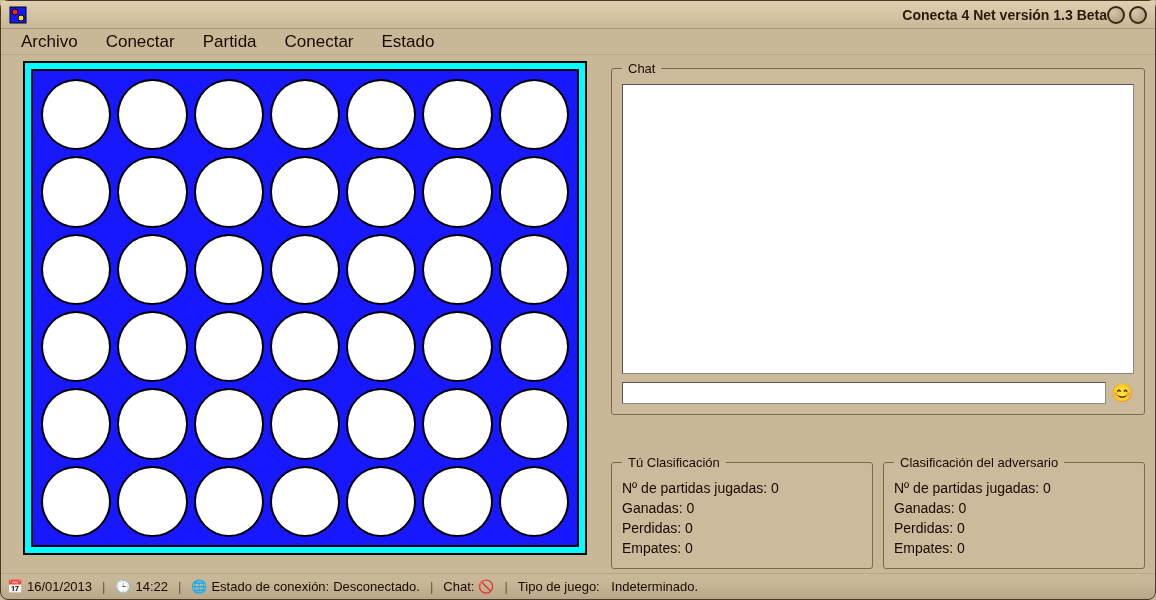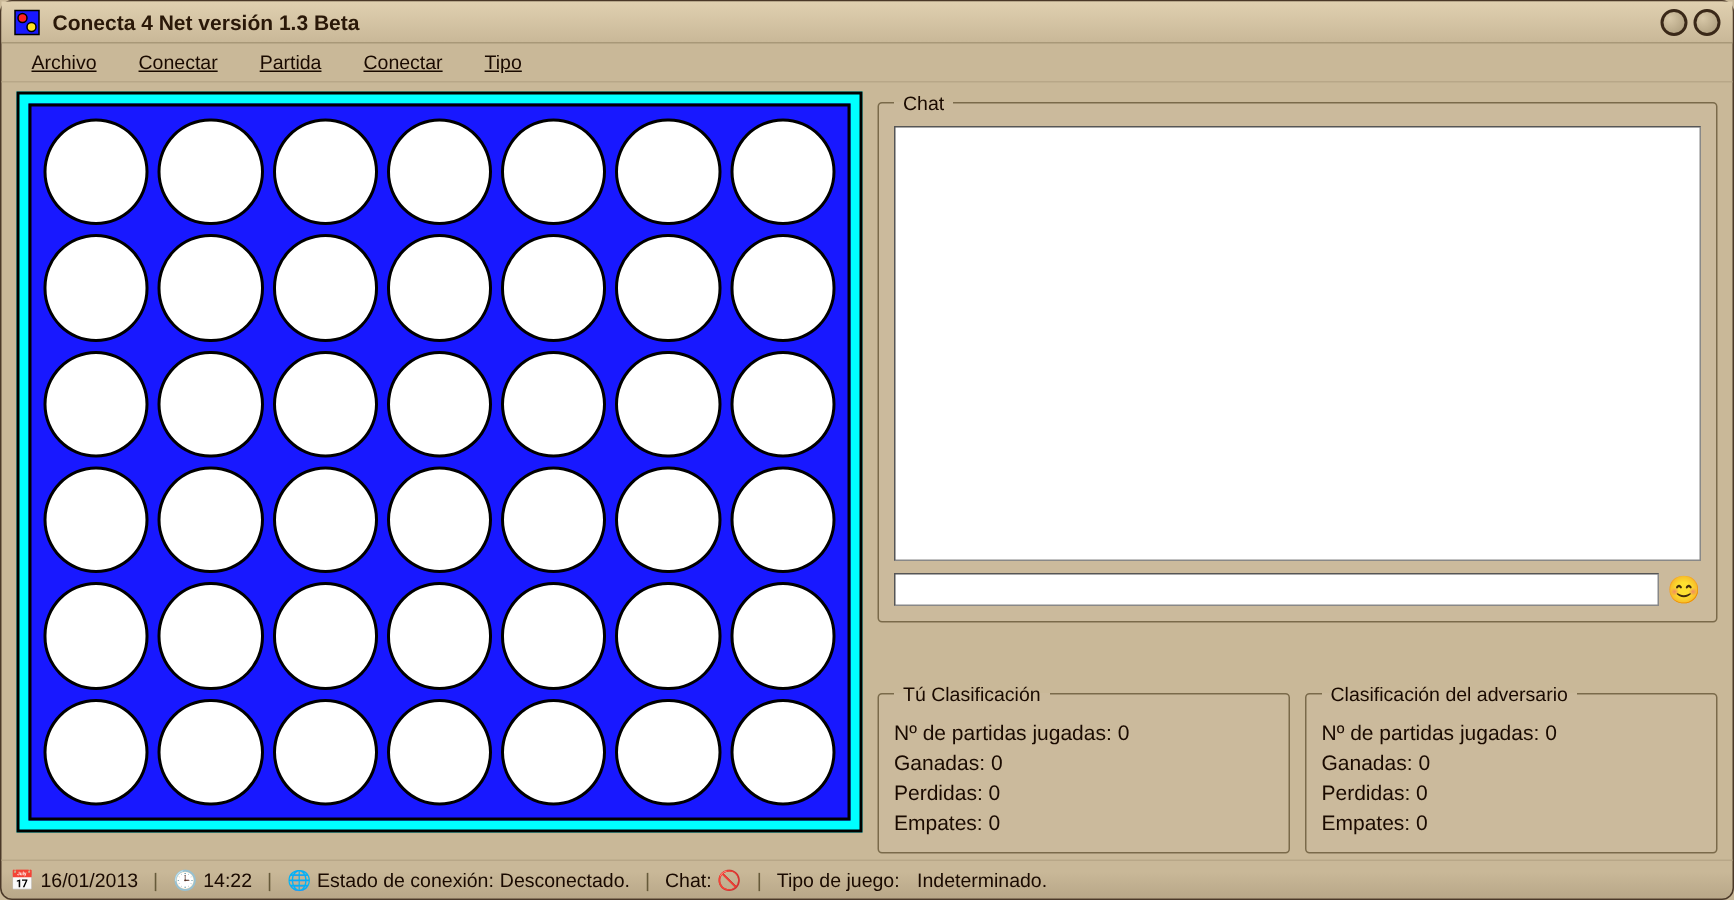--- a/index.html
+++ b/index.html
@@ -31,20 +31,21 @@
   .titlebar .app-icon {
     width: 18px; height: 18px;
     margin-right: 8px;
     display: flex; align-items: center; justify-content: center;
   }
   .titlebar .title-text {
     font-weight: bold;
     font-size: 14px;
     color: #2a1808;
     flex: 1;
+    text-align: right;
   }
   .titlebar .win-btns {
     display: flex;
     gap: 4px;
   }
   .titlebar .win-btn {
     width: 18px; height: 18px;
     border: 2px solid #3a2818;
     border-radius: 50%;
     background: radial-gradient(circle at 30% 30%, #d8c8a8, #a89878);
@@ -53,30 +54,30 @@
   .menubar {
     height: 26px;
     display: flex;
     align-items: center;
     padding: 0 8px;
     gap: 4px;
     border-bottom: 1px solid #b8a788;
   }
   .menu-item {
     padding: 3px 12px;
-    font-size: 13px;
+    font-size: 17px;
     color: #1a0a00;
     cursor: pointer;
-    text-decoration: underline;
   }
   .content {
     flex: 1;
     display: flex;
     padding: 6px 10px 4px 10px;
-    gap: 10px;
+    gap: 24px;
+    margin-left: 12px;
   }
   .left-pane {
     width: 564px;
   }
   .board-frame {
     width: 564px;
     height: 494px;
     background: #00ffff;
     border: 2px solid #000;
     padding: 6px;
@@ -198,21 +199,21 @@
       <div class="win-btn"></div>
       <div class="win-btn"></div>
     </div>
   </div>
 
   <div class="menubar">
     <span class="menu-item">Archivo</span>
     <span class="menu-item">Conectar</span>
     <span class="menu-item">Partida</span>
     <span class="menu-item">Conectar</span>
-    <span class="menu-item">Tipo</span>
+    <span class="menu-item">Estado</span>
   </div>
 
   <div class="content">
 
     <div class="left-pane">
       <div class="board-frame">
         <div class="board" id="board">
             <div class="slot"></div>
             <div class="slot"></div>
             <div class="slot"></div>

